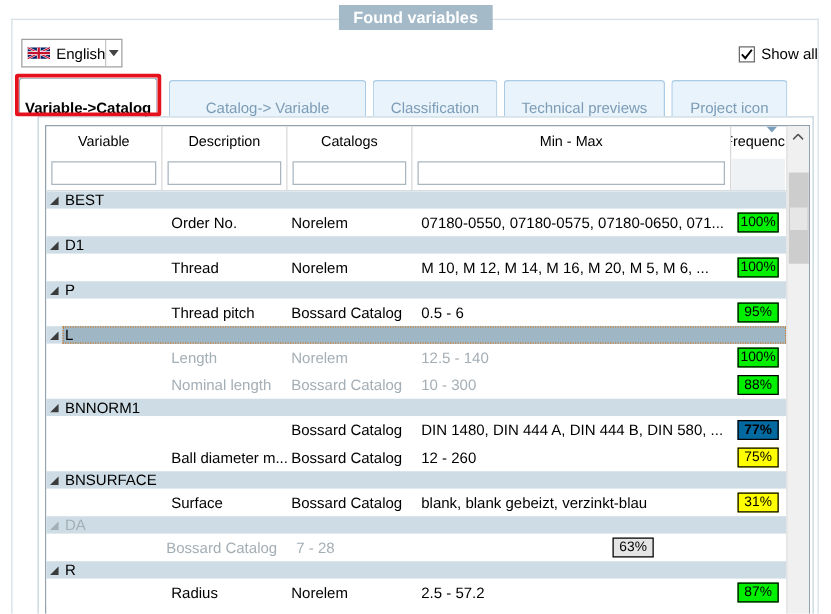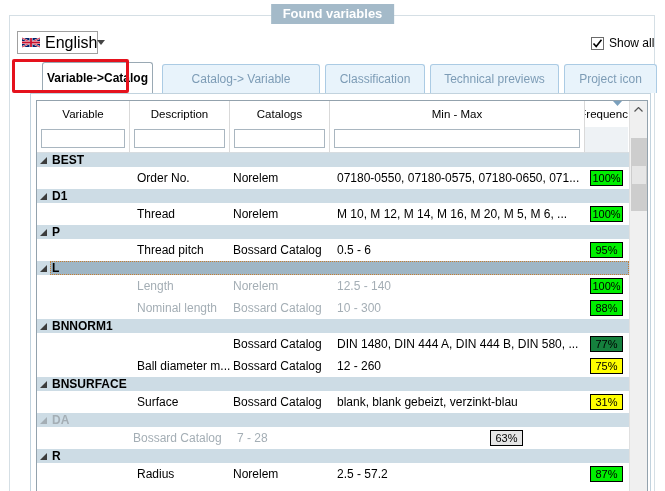--- a/index.html
+++ b/index.html
@@ -10,33 +10,33 @@
   .groupbox{position:absolute;left:9px;top:15px;width:646px;height:476px;
     border:1px solid #d5dfe5;border-bottom:none;box-sizing:border-box;}
   .gb-title{position:absolute;left:50%;transform:translateX(-50%);top:4px;
     background:#a4bac9;color:#fff;font-weight:bold;font-size:13px;
     padding:2px 12px;line-height:16px;z-index:4;}
 
   
   .lang-combo{position:absolute;left:17px;top:31px;width:81px;height:23px;
     border:1px solid #a0a0a0;background:#fff;display:flex;align-items:center;box-sizing:border-box;}
   .lang-flag{margin-left:4px;display:flex;}
-  .lang-text{flex:1;padding-left:5px;font-size:16px;}
+  .lang-text{flex:1;padding-left:5px;font-size:12px;}
   .lang-split{width:1px;height:21px;background:#c8c8c8;}
   .lang-arrow{width:17px;display:flex;align-items:center;justify-content:center;}
 
   
   .showall{position:absolute;left:591px;top:36px;display:flex;align-items:center;gap:5px;}
   .cbox{width:13px;height:13px;border:1px solid #6b6b6b;background:#fff;box-sizing:border-box;
     display:flex;align-items:center;justify-content:center;}
 
   
   .tab{position:absolute;top:64px;height:29px;background:#e8f3fb;border:1px solid #abcbe4;
     border-bottom:none;border-radius:3px 3px 0 0;box-sizing:border-box;
-    display:flex;align-items:center;justify-content:center;color:#7d9cb6;font-size:12px;z-index:2;margin-left:27px;}
+    display:flex;align-items:flex-end;justify-content:center;color:#7d9cb6;font-size:12px;z-index:2;}
   .tab.active{top:62px;height:31px;background:#fff;border:1px solid #9aa9b4;border-bottom:none;
     color:#000;font-weight:bold;z-index:6;}
   .redbox{position:absolute;left:12px;top:59px;width:117px;height:34px;
     border:3px solid #e5121d;border-radius:2px;box-sizing:border-box;z-index:7;pointer-events:none;}
 
   
   .content-panel{position:absolute;left:30px;top:93px;width:621px;height:398px;
     border:1px solid #c2d3de;border-bottom:none;background:#fff;box-sizing:border-box;z-index:1;}
 
   
@@ -55,21 +55,21 @@
     font-family:"Liberation Sans",sans-serif;font-size:11px;padding:0 3px;outline:none;}
   .freq-filter-icon{position:absolute;top:0;right:6px;}
 
   .rows{flex:1;overflow:hidden;}
   .row{display:flex;align-items:center;}
   .row.group{height:14px;background:#cddce5;flex:none;}
   .row.data{height:22px;background:#fff;flex:none;}
   .exp{width:7px;height:7px;margin:0 3px 0 3px;flex:none;}
   .glabel-wrap{flex:1;height:14px;display:flex;align-items:center;}
   .row.group.selected .glabel-wrap{background:#9fb6c5;outline:1px dotted #c87d2e;outline-offset:-1px;}
-  .glabel{padding-left:2px;line-height:13px;font-weight:bold;}
+  .glabel{padding-left:2px;line-height:13px;}
   .cell{box-sizing:border-box;white-space:nowrap;overflow:hidden;height:22px;line-height:22px;}
   .c0{width:93px;}.c1{width:100px;padding-left:7px;}.c2{width:100px;padding-left:3px;}
   .c3{width:255px;padding-left:7px;}.c4{width:43px;display:flex;align-items:center;justify-content:center;}
   .dim, .dim .glabel{color:#a4aeb5;}
   .badge{width:33px;height:16px;border:1px solid #000;box-sizing:border-box;
     font-size:11px;line-height:14px;text-align:center;color:#000;}
 
   
   .vscroll{width:18px;background:#f0f0f0;border-left:1px solid #e0e0e0;position:relative;box-sizing:border-box;}
   .sbtn{height:17px;display:flex;align-items:center;justify-content:center;}
@@ -247,21 +247,21 @@
             <div class="glabel-wrap">
               <span class="glabel">BNNORM1</span>
             </div>
           </div>
           <div class="row data">
             <div class="cell c0"></div>
             <div class="cell c1"></div>
             <div class="cell c2">Bossard Catalog</div>
             <div class="cell c3">DIN 1480, DIN 444 A, DIN 444 B, DIN 580, ...</div>
             <div class="cell c4">
-              <span class="badge" style="background: #15803d;">77%</span>
+              <span class="badge" style="background: #0369a1; font-weight: bold;">77%</span>
             </div>
           </div>
           <div class="row data">
             <div class="cell c0"></div>
             <div class="cell c1">Ball diameter m...</div>
             <div class="cell c2">Bossard Catalog</div>
             <div class="cell c3">12 - 260</div>
             <div class="cell c4">
               <span class="badge" style="background: rgb(255, 255, 0);">75%</span>
             </div>

